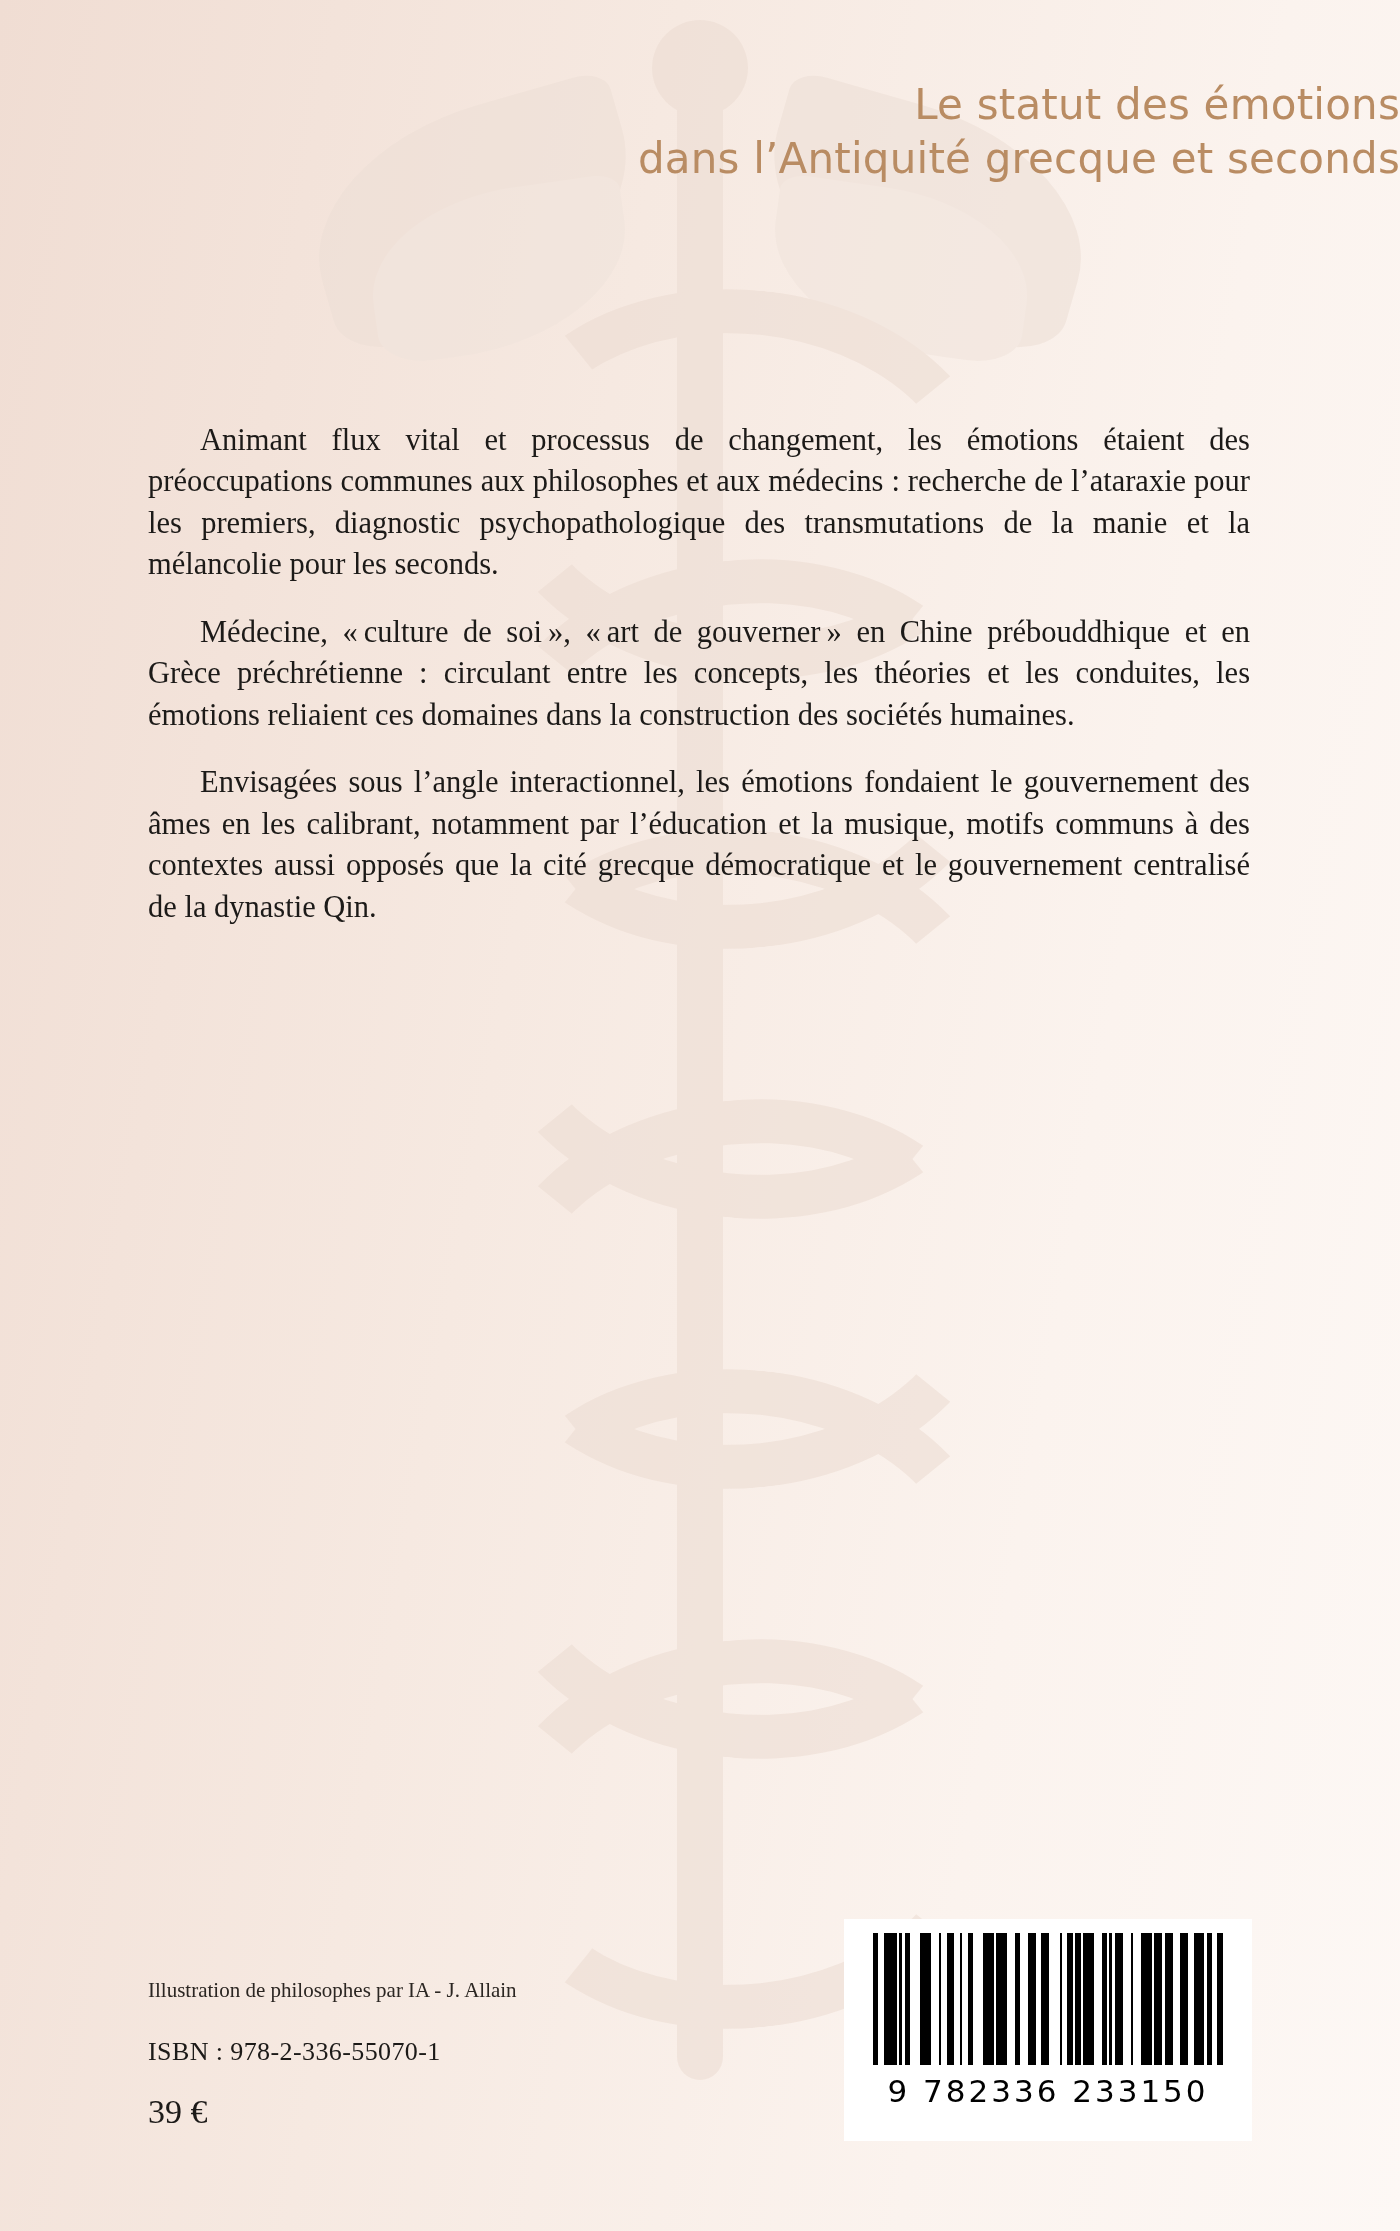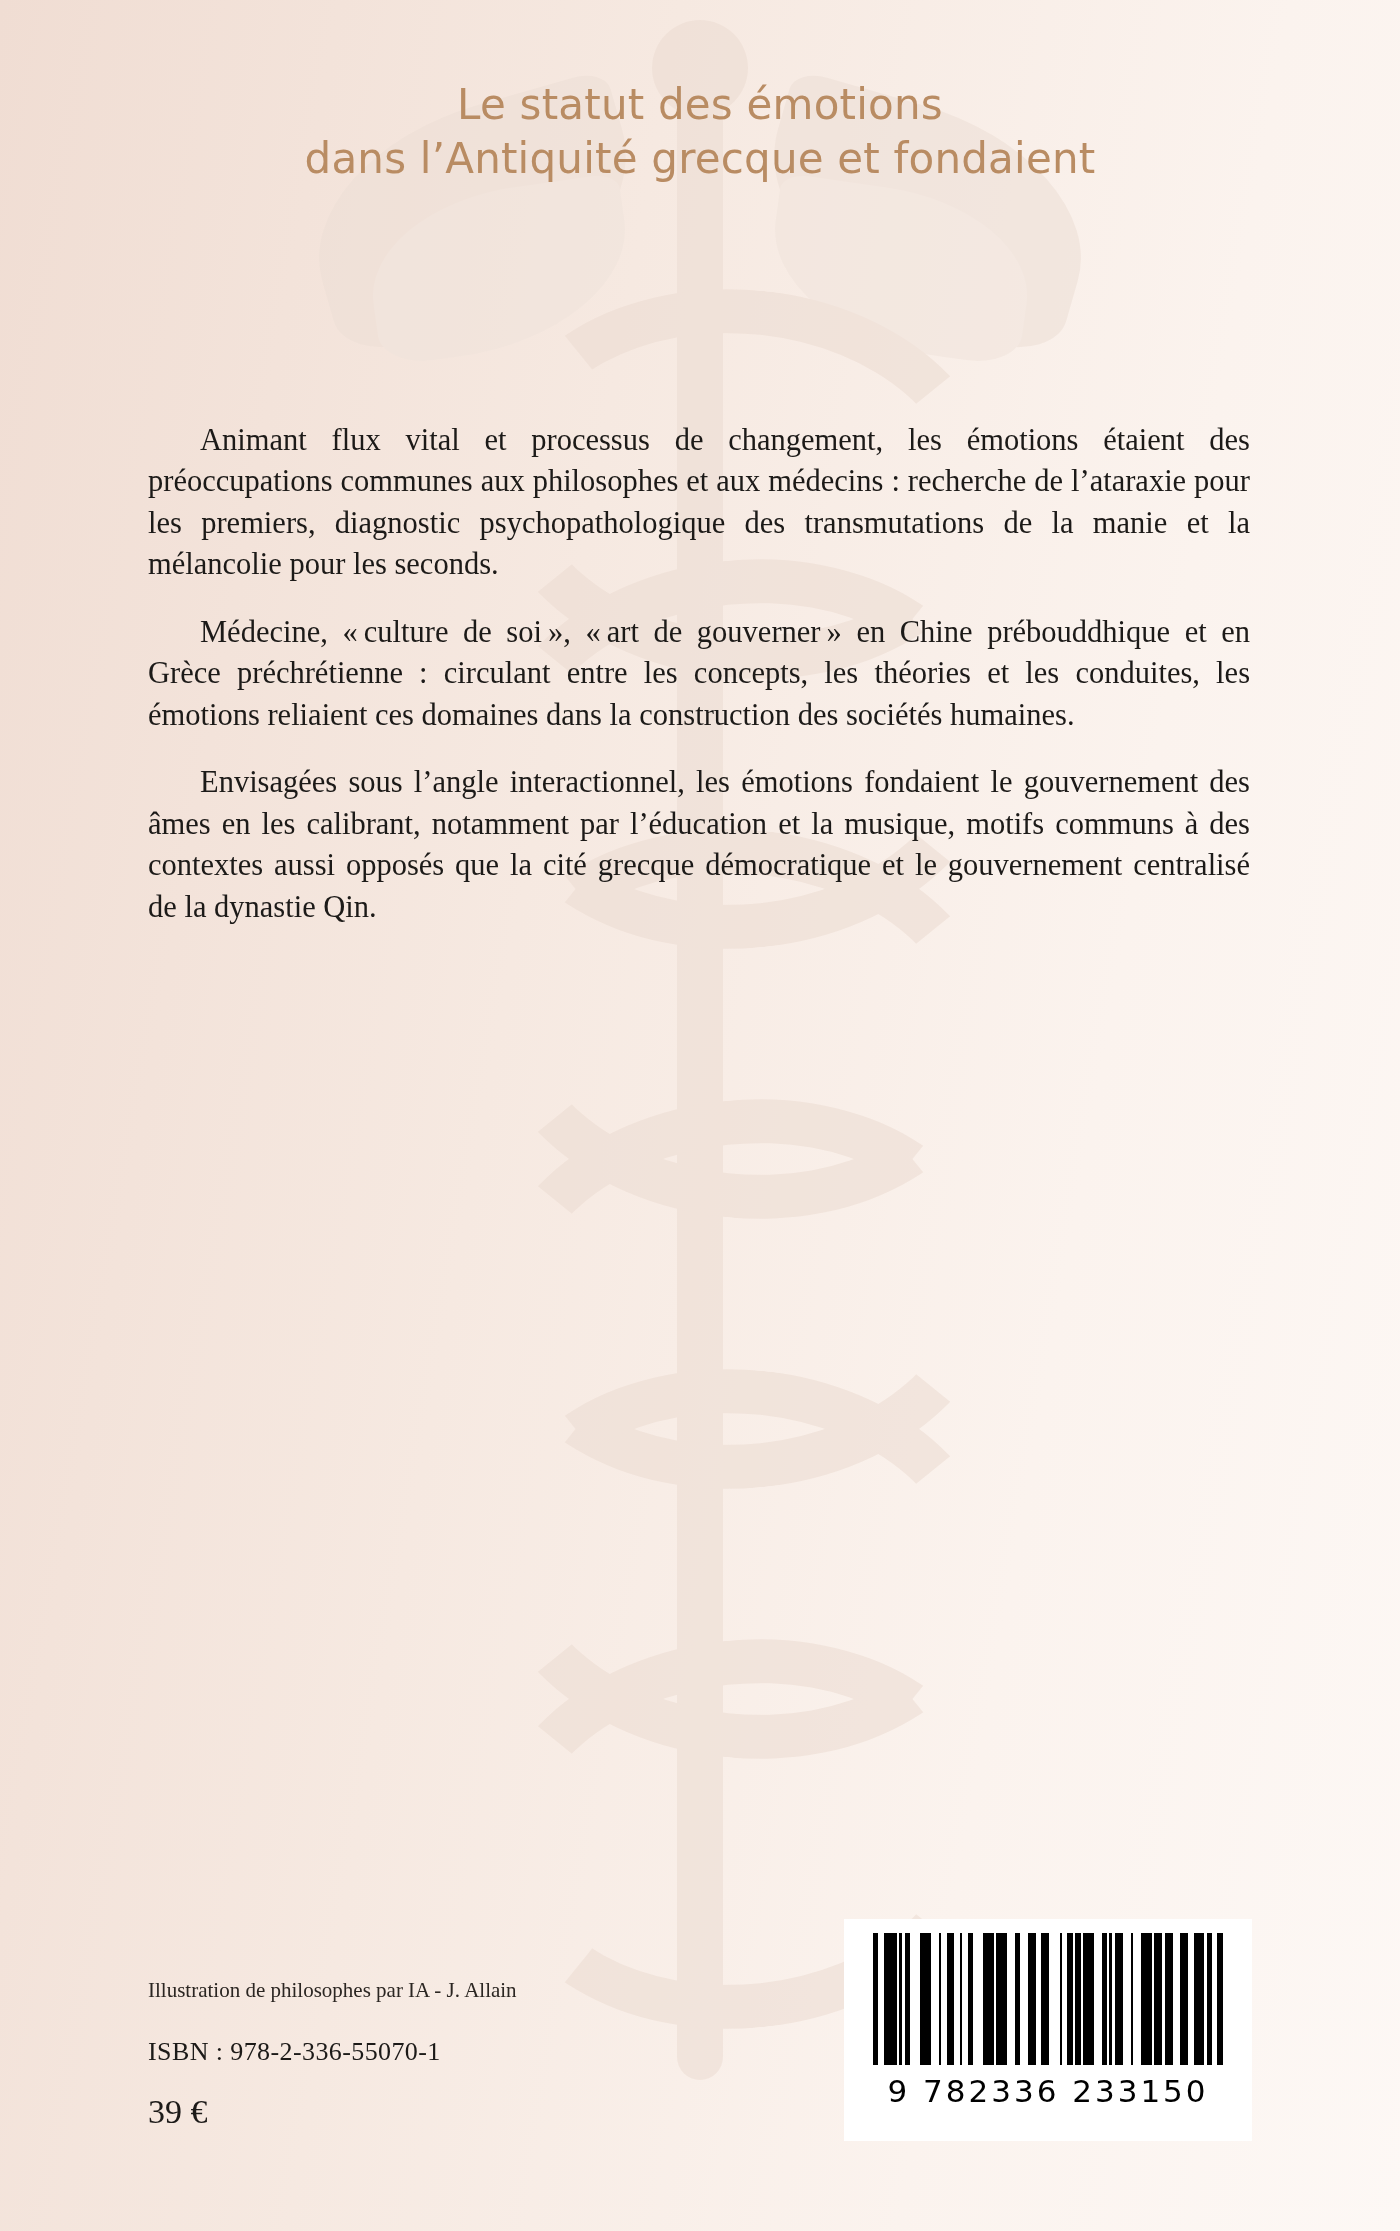--- a/index.html
+++ b/index.html
@@ -106,21 +106,21 @@
   .content {
     position: absolute;
     inset: 0;
   }
 
   .title-block {
     position: absolute;
     top: 78px;
     left: 0;
     right: 0;
-    text-align: center;
+    text-align: right;
     color: #b98c63;
     font-family: "DejaVu Sans", sans-serif;
     font-size: 42px;
     line-height: 1.28;
     letter-spacing: 0.2px;
     font-weight: 400;
   }
   .title-block .line2 { display: block; }
 
   .body-text {
@@ -230,21 +230,21 @@
     <div class="wm-snake" style="top:870px"></div>
     <div class="wm-snake" style="top:1140px"></div>
     <div class="wm-snake" style="top:1410px"></div>
     <div class="wm-snake" style="top:1680px"></div>
   </div>
 
   <div class="content">
 
     <div class="title-block">
       <span>Le statut des émotions</span>
-      <span class="line2">dans l’Antiquité grecque et fondaient</span>
+      <span class="line2">dans l’Antiquité grecque et seconds</span>
     </div>
 
     <div class="body-text">
       <p>Animant flux vital et processus de changement, les émotions étaient des préoccupations communes aux philosophes et aux médecins : recherche de l’ataraxie pour les premiers, diagnostic psychopathologique des transmutations de la manie et la mélancolie pour les seconds.</p>
       <p>Médecine, « culture de soi », « art de gouverner » en Chine prébouddhique et en Grèce préchrétienne : circulant entre les concepts, les théories et les conduites, les émotions reliaient ces domaines dans la construction des sociétés humaines.</p>
       <p>Envisagées sous l’angle interactionnel, les émotions fondaient le gouvernement des âmes en les calibrant, notamment par l’éducation et la musique, motifs communs à des contextes aussi opposés que la cité grecque démocratique et le gouvernement centralisé de la dynastie Qin.</p>
     </div>
 
 
     <div class="footer">

